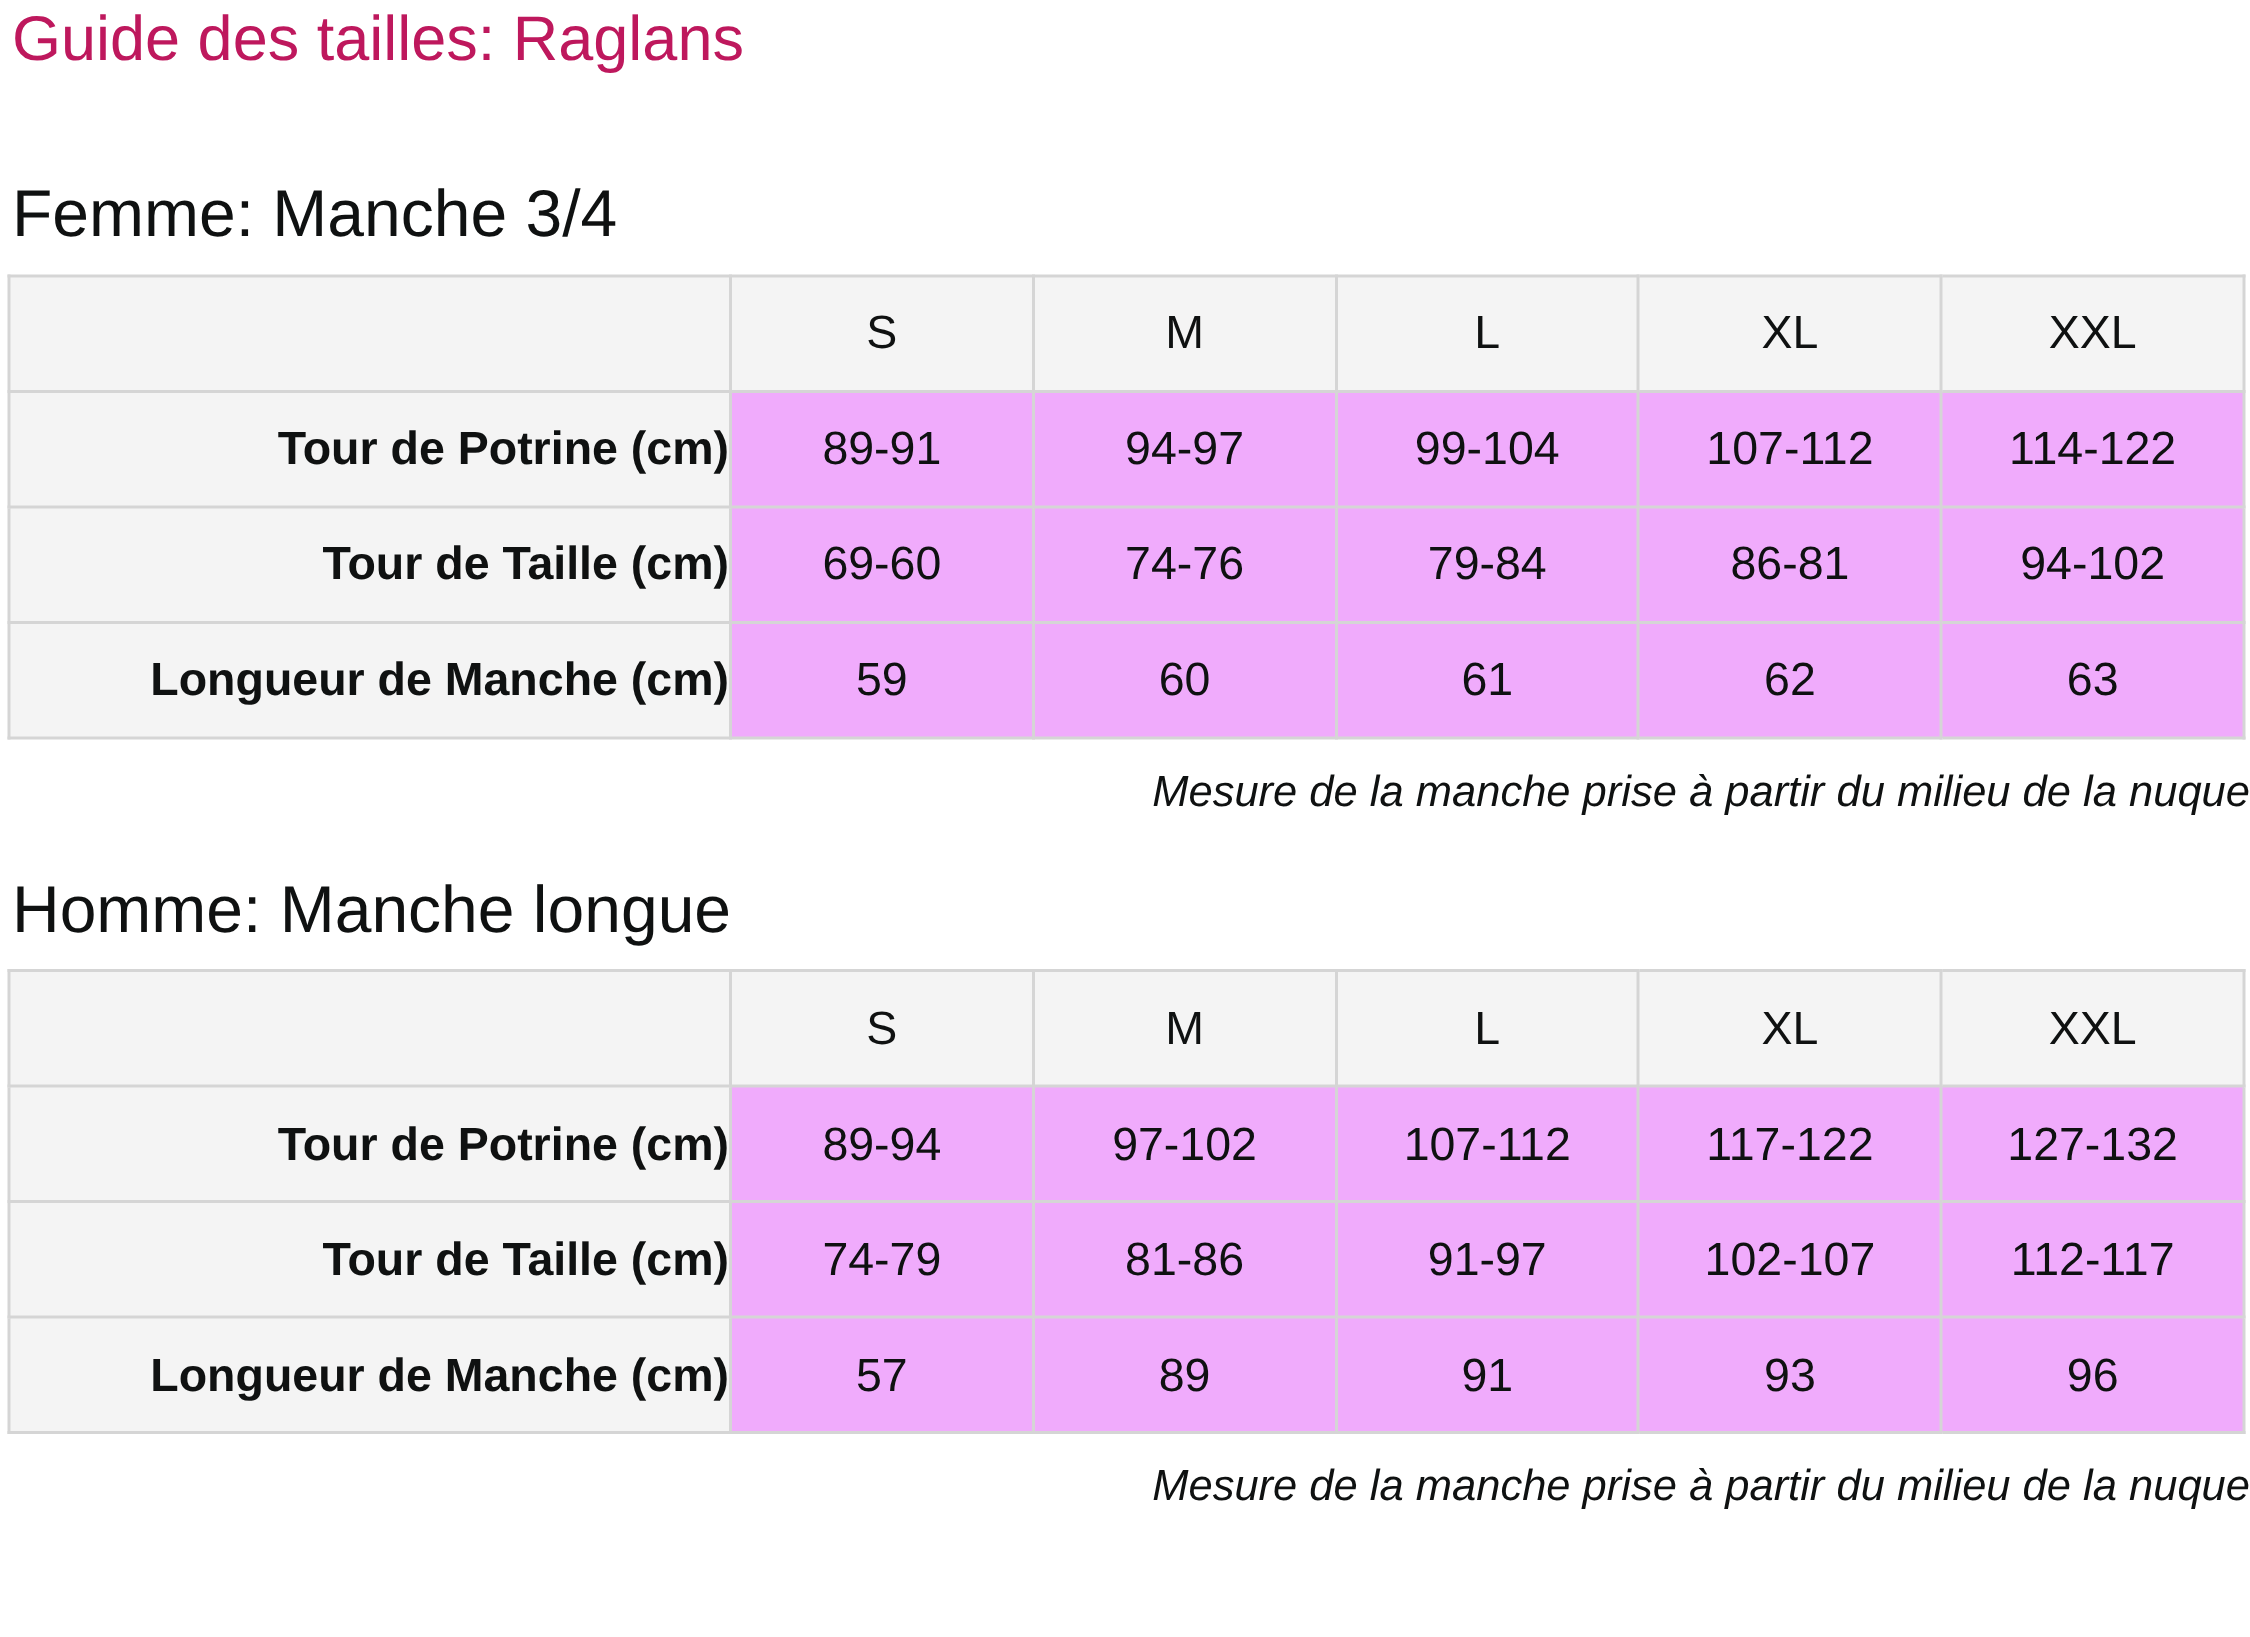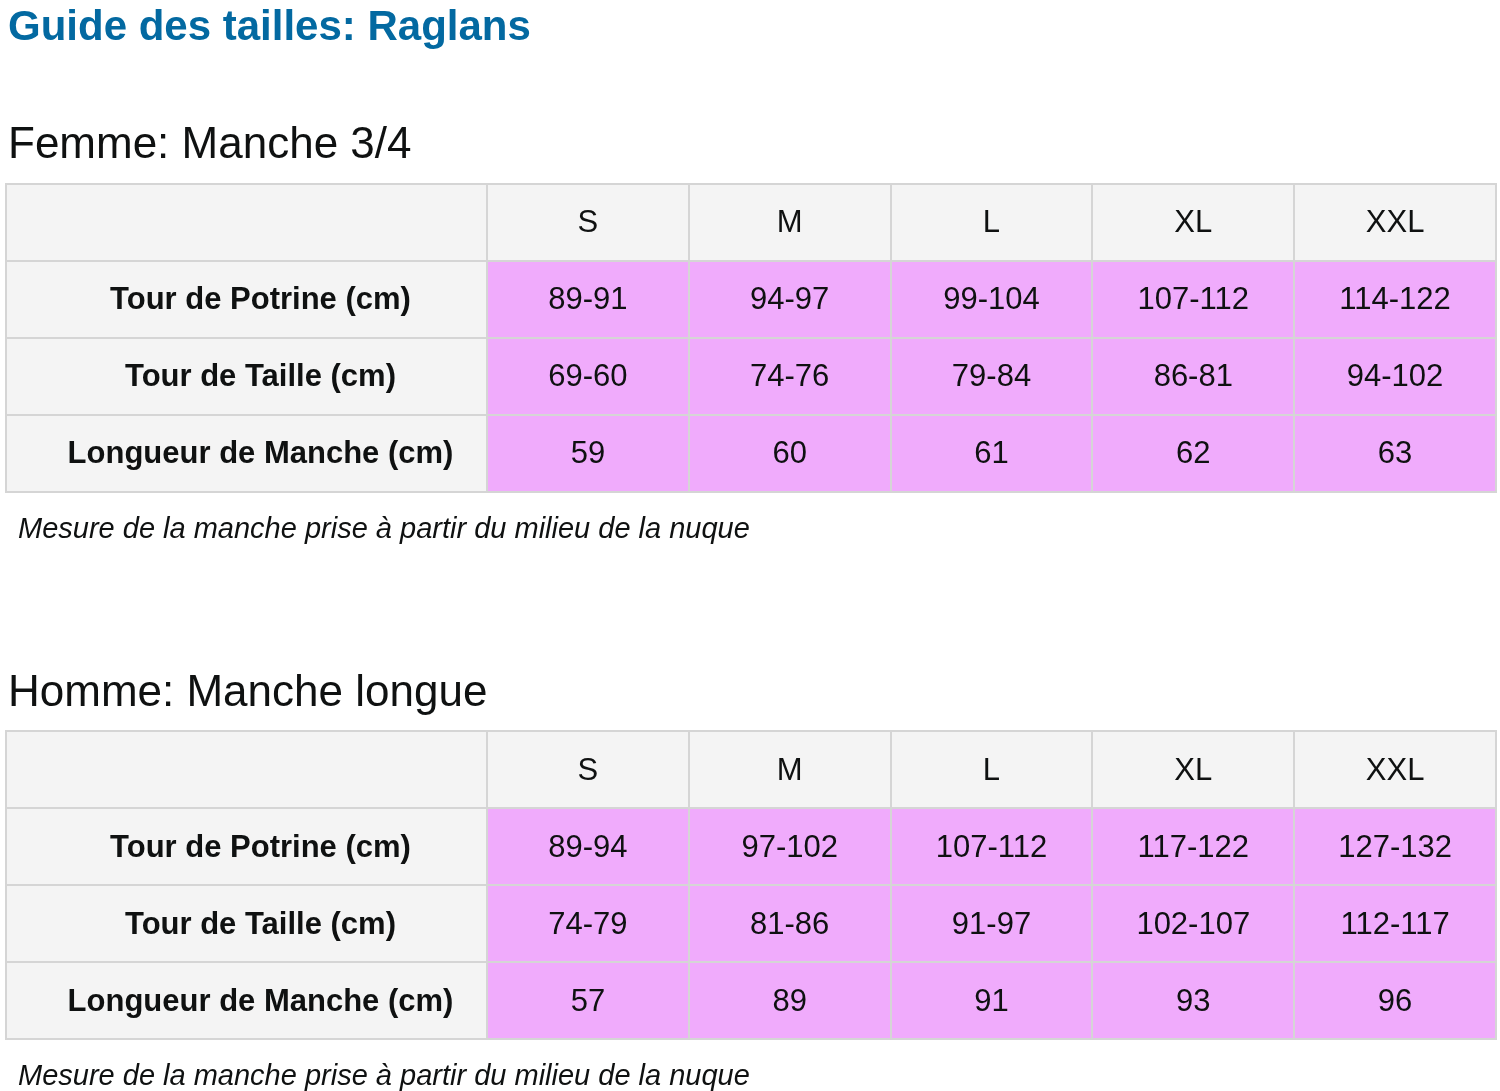--- a/index.html
+++ b/index.html
@@ -8,34 +8,34 @@
     height: 1091px;
     background: #ffffff;
     font-family: "Liberation Sans", sans-serif;
     color: #0f1111;
     overflow: hidden;
   }
   .page { width: 1500px; height: 1091px; }
 
   .page-title {
     font-size: 42px;
-    font-weight: 700;
+    font-weight: 400;
     line-height: 1.15;
     margin: 2px 0 0 8px;
-    color: #0369a1;
+    color: #be185d;
   }
   .section-heading {
     font-size: 44px;
     font-weight: 400;
     line-height: 1.15;
     margin-left: 8px;
     color: #0f1111;
   }
   .heading-femme { margin-top: 68px; }
-  .heading-homme { margin-top: 120px; }
+  .heading-homme { margin-top: 36px; }
 
   table.size-table {
     border-collapse: collapse;
     table-layout: fixed;
     width: 1490px;
     margin: 14px 5px 0 5px;
   }
   .table-homme { margin-top: 17px; }
 
   col.label-col { width: 481px; }
@@ -51,34 +51,35 @@
   .size-table th.size-head {
     background: #f4f4f4;
     font-weight: 400;
   }
   .size-table th.corner {
     background: #f4f4f4;
   }
   .size-table td.row-label {
     background: #f4f4f4;
     font-weight: 700;
-    text-align: center;
+    text-align: right;
     padding-left: 28px;
   }
   .size-table td.value-cell {
     background: #f0abfc;
     font-weight: 400;
   }
 
   .footnote {
     font-style: italic;
     font-size: 29px;
     line-height: 1.2;
-    margin: 18px 0 0 18px;
+    margin: 18px 0 0 6px;
     color: #0f1111;
+    text-align: right;
   }
 </style>
 </head>
 <body>
 
 <div class="page">
 
   <h1 class="page-title">Guide des tailles: Raglans</h1>
 
   <h2 class="section-heading heading-femme">Femme: Manche 3/4</h2>

